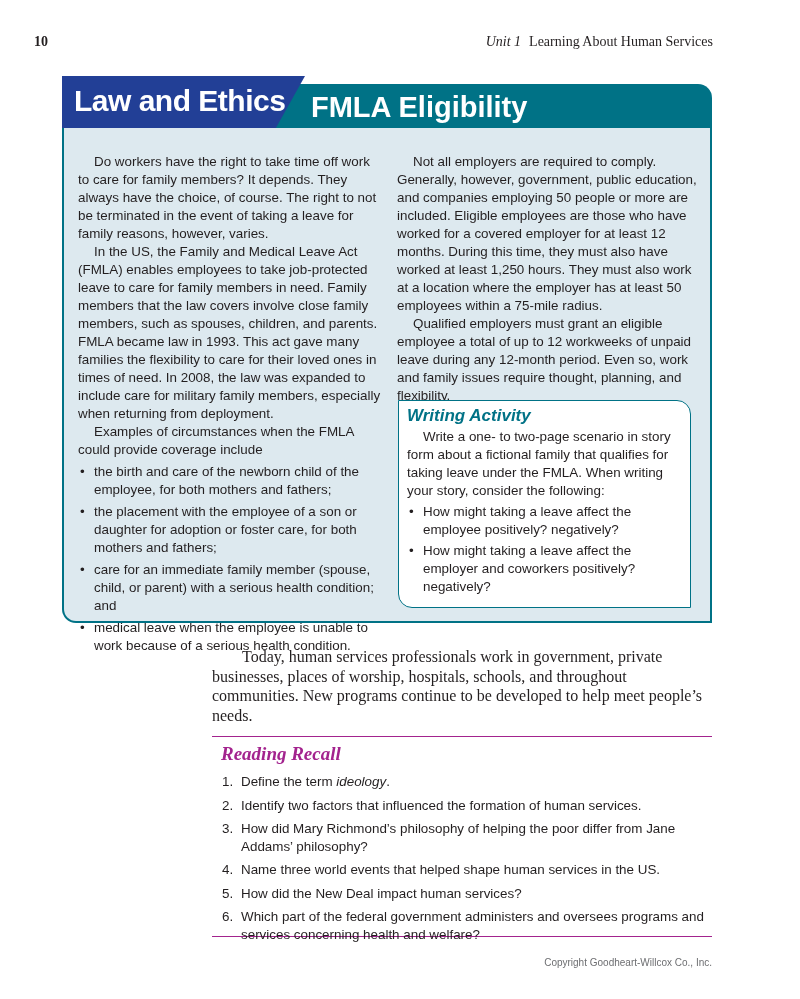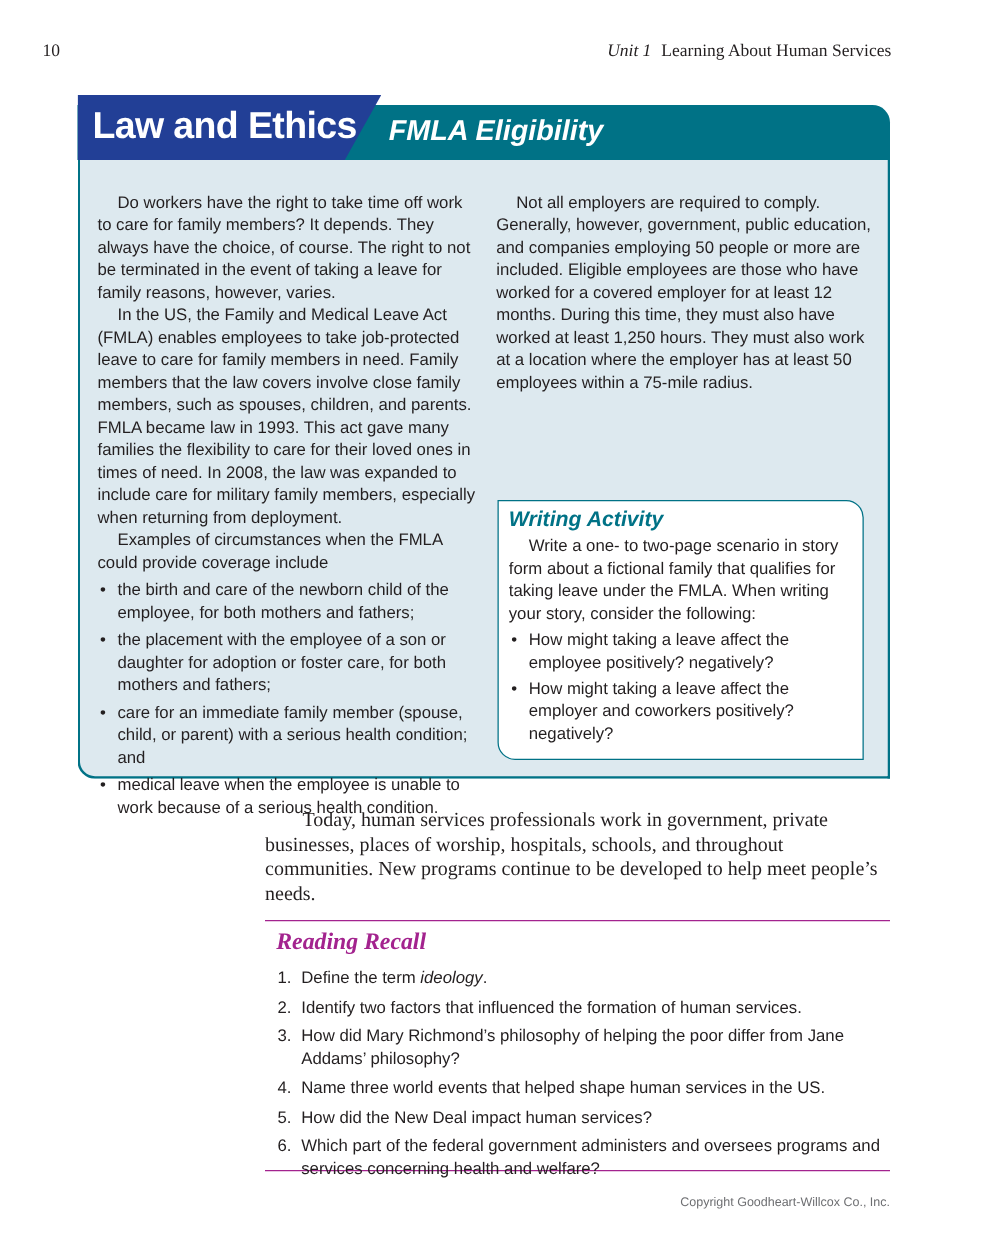--- a/index.html
+++ b/index.html
@@ -1,35 +1,35 @@
 <!DOCTYPE html>
 <html><head>
   <meta charset="utf-8">
   <style>
     * { box-sizing: border-box; margin: 0; padding: 0; }
     html, body { width: 800px; height: 999px; background: #ffffff; overflow: hidden; }
     body { position: relative; font-family: "Liberation Sans", sans-serif; color: #231f20; }
 
     .running-head { position: absolute; top: 34px; left: 34px; right: 87px; height: 20px;
       font-family: "Liberation Serif", serif; font-size: 14px; color: #231f20; }
-    .page-num { position: absolute; left: 0; top: 0; font-weight: normal; text-align: center; }
+    .page-num { position: absolute; left: 0; top: 0; font-weight: bold; text-align: center; }
     .unit-head { position: absolute; right: 0; top: 0; white-space: nowrap; }
     .unit-head .unit-label { font-style: italic; margin-right: 8px; }
 
     
     .feature { position: absolute; left: 62px; top: 76px; width: 650px; height: 547px; }
     .feature-bar { position: absolute; left: 0; top: 0; width: 650px; height: 52px; }
     .bar-teal { position: absolute; left: 0; top: 8px; width: 650px; height: 44px;
       background: #007286; border-top-right-radius: 14px; }
     .bar-blue { position: absolute; left: 0; top: 0; width: 243px; height: 52px;
       background: #223f96; clip-path: polygon(0 0, 100% 0, 88% 100%, 0 100%); }
     .bar-title { position: absolute; left: 12px; top: 8px; font-size: 30px; font-weight: bold;
       color: #ffffff; letter-spacing: -0.5px; white-space: nowrap; }
-    .bar-subtitle { position: absolute; left: 249px; top: 15px; font-size: 23px; font-weight: bold;
-      font-style: italic; color: #ffffff; white-space: nowrap; text-align: right; }
+    .bar-subtitle { position: absolute; left: 249px; top: 15px; font-size: 29px; font-weight: bold;
+      color: #ffffff; white-space: nowrap; text-align: right; }
     .feature-body { position: absolute; left: 0; top: 52px; width: 650px; height: 495px;
       background: #dde9ef; border: 2px solid #007286; border-top: none;
       border-bottom-left-radius: 14px; }
 
     .col { position: absolute; font-size: 13.4px; line-height: 18px; color: #231f20; margin-top: 20px; }
     .col-left { left: 14px; top: 5px; width: 306px; }
     .col-right { left: 333px; top: 5px; width: 305px; }
     .col p { text-indent: 16px; }
     ul.bullets { list-style: none; margin-top: 0; }
     ul.bullets li { position: relative; padding-left: 16px; margin-top: 4px; }
@@ -85,20 +85,21 @@
       <p>Examples of circumstances when the FMLA could provide coverage include</p>
       <ul class="bullets">
         <li>the birth and care of the newborn child of the employee, for both mothers and fathers;</li>
         <li>the placement with the employee of a son or daughter for adoption or foster care, for both mothers and fathers;</li>
         <li>care for an immediate family member (spouse, child, or parent) with a serious health condition; and</li>
         <li>medical leave when the employee is unable to work because of a serious health condition.</li>
       </ul>
     </div>
     <div class="col col-right">
       <p>Not all employers are required to comply. Generally, however, government, public education, and companies employing 50 people or more are included. Eligible employees are those who have worked for a covered employer for at least 12 months. During this time, they must also have worked at least 1,250 hours. They must also work at a location where the employer has at least 50 employees within a 75-mile radius.</p>
+      <p>Qualified employers must grant an eligible employee a total of up to 12 workweeks of unpaid leave during any 12-month period. Even so, work and family issues require thought, planning, and flexibility.</p>
     </div>
     <div class="writing-box">
       <div class="writing-title">Writing Activity</div>
       <p class="wtext">Write a one- to two-page scenario in story form about a fictional family that qualifies for taking leave under the FMLA. When writing your story, consider the following:</p>
       <ul class="bullets" style="font-size:13.4px;line-height:18px;">
         <li>How might taking a leave affect the employee positively? negatively?</li>
         <li>How might taking a leave affect the employer and coworkers positively? negatively?</li>
       </ul>
     </div>
   </div>

